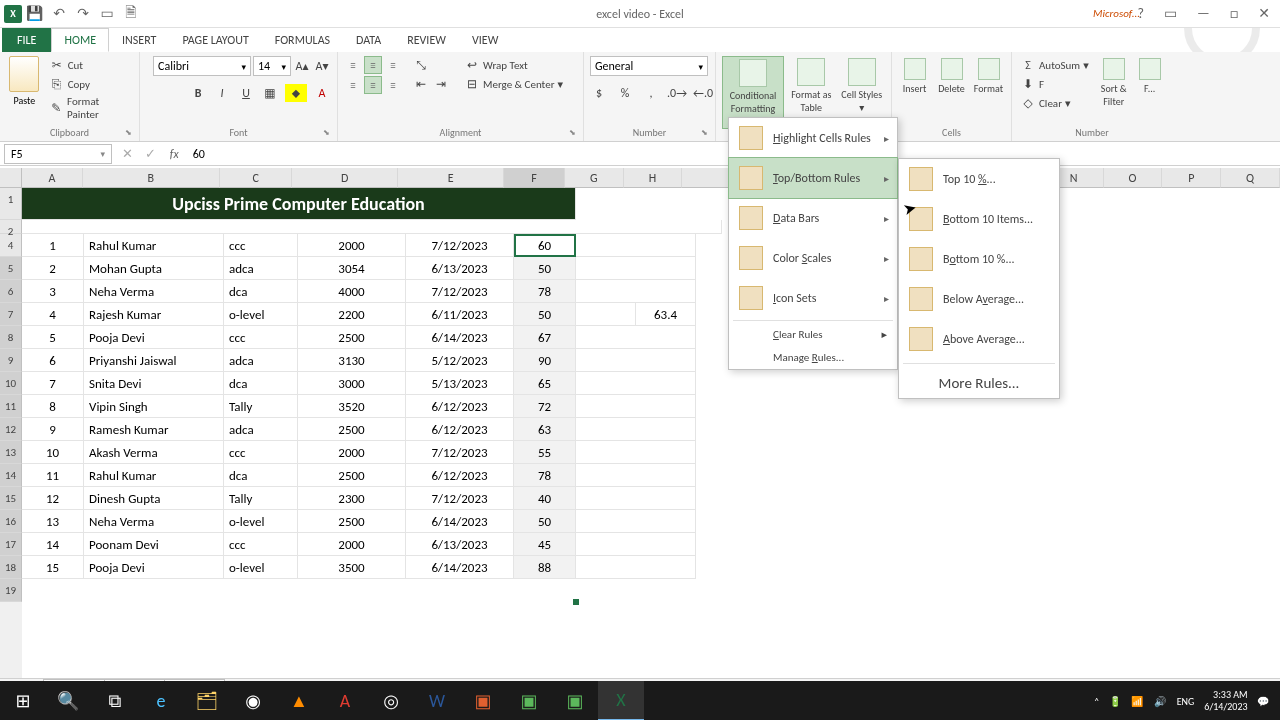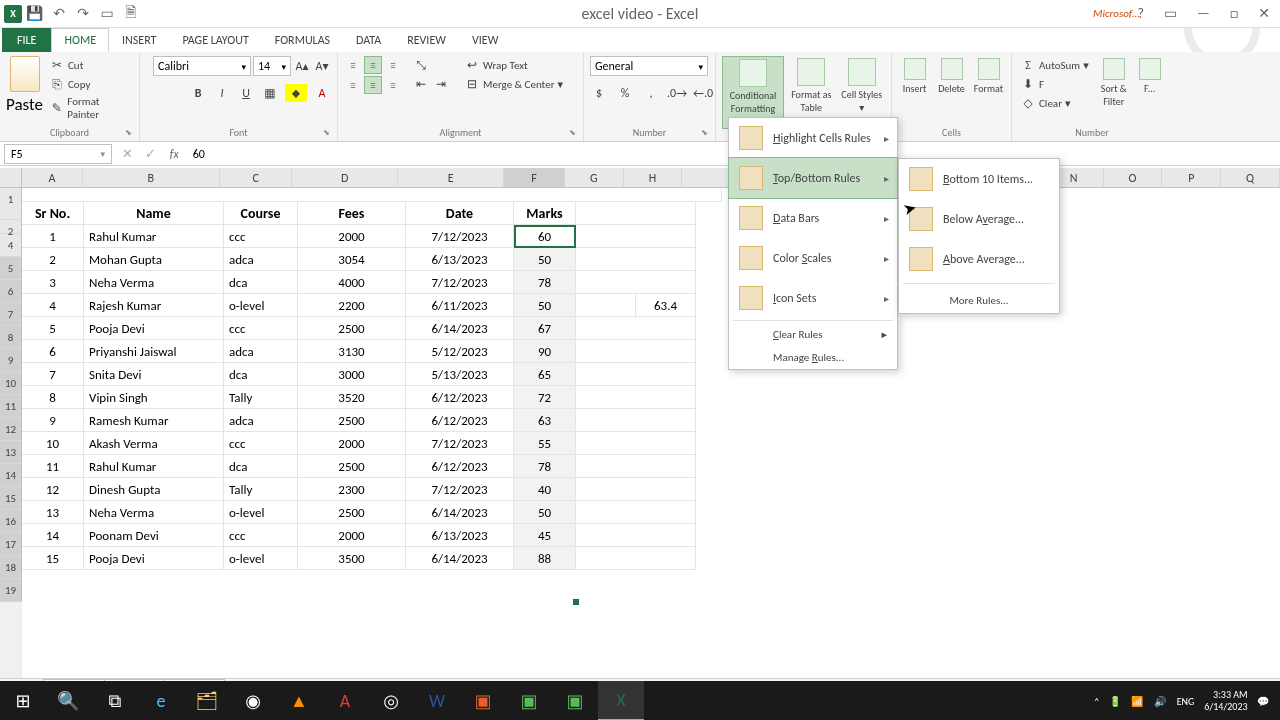--- a/index.html
+++ b/index.html
@@ -3,21 +3,21 @@
 <meta charset="utf-8">
 <style>
 * { margin:0; padding:0; box-sizing:border-box; font-family:"Segoe UI","Calibri",sans-serif; user-select:none; }
 body { background:#fff; width:1280px; height:720px; overflow:hidden; position:relative; }
 
 
 .titlebar { height:28px; background:#fff; display:flex; align-items:center; position:relative; border-bottom:1px solid #e0e0e0; }
 .titlebar .qat { display:flex; align-items:center; gap:2px; padding-left:4px; }
 .titlebar .qat .btn { width:22px; height:22px; display:flex; align-items:center; justify-content:center; font-size:14px; color:#666; }
 .titlebar .excel-icon { width:18px; height:18px; background:#217346; color:#fff; font-size:10px; font-weight:bold; display:flex; align-items:center; justify-content:center; border-radius:2px; }
-.titlebar .title { position:absolute; left:50%; transform:translateX(-50%); font-size:16px; color:#666; }
+.titlebar .title { position:absolute; left:50%; transform:translateX(-50%); font-size:12px; color:#666; }
 .titlebar .win { position:absolute; right:4px; display:flex; gap:8px; align-items:center; }
 .titlebar .win span { font-size:14px; color:#666; padding:2px 6px; }
 .titlebar .ms { position:absolute; right:140px; font-size:11px; color:#cc4a00; font-style:italic; }
 
 
 .tabs { height:24px; background:#fff; display:flex; align-items:flex-end; padding-left:2px; }
 .tabs .tab { padding:4px 12px; font-size:12px; color:#444; border:1px solid transparent; }
 .tabs .file { background:#217346; color:#fff; padding:4px 14px; }
 .tabs .active { background:#fff; border:1px solid #d0d0d0; border-bottom-color:#fff; color:#217346; }
 
@@ -27,21 +27,21 @@
 .group-label { position:absolute; bottom:2px; left:0; right:0; text-align:center; font-size:10px; color:#777; }
 .group-body { flex:1; display:flex; align-items:flex-start; gap:4px; padding-top:2px; }
 .launcher { position:absolute; bottom:4px; right:4px; width:10px; height:10px; font-size:8px; color:#888; }
 
 .vstack { display:flex; flex-direction:column; gap:1px; }
 .hstack { display:flex; align-items:center; gap:2px; }
 .small-btn { font-size:11px; color:#444; padding:1px 2px; display:flex; align-items:center; gap:3px; }
 .icon-box { width:16px; height:16px; display:inline-flex; align-items:center; justify-content:center; font-size:12px; }
 
 
-.paste-big { width:38px; text-align:center; font-size:17px; }
+.paste-big { width:38px; text-align:center; font-size:10px; }
 .paste-big .icn { width:30px; height:36px; margin:0 auto 2px; background:linear-gradient(#fff,#f8e8c0); border:1px solid #d8b870; border-radius:2px; position:relative; }
 
 
 .font-select { width:98px; height:20px; font-size:12px; border:1px solid #c0c0c0; background:#fff; padding:0 4px; display:flex; align-items:center; justify-content:space-between; }
 .size-select { width:38px; height:20px; font-size:12px; border:1px solid #c0c0c0; background:#fff; padding:0 4px; display:flex; align-items:center; justify-content:space-between; }
 .font-row2 { display:flex; gap:6px; align-items:center; margin-top:4px; }
 .font-btn { width:18px; height:18px; font-size:12px; display:flex; align-items:center; justify-content:center; color:#444; }
 
 
 .align-grid { display:grid; grid-template-columns:repeat(3,18px); grid-template-rows:repeat(2,18px); gap:2px; }
@@ -59,21 +59,21 @@
 .dropdown .item .micn { width:24px; height:24px; margin-right:10px; background:#f0e0c0; border:1px solid #d8b870; }
 .dropdown .item.hover { background:#c8e0c8; border:1px solid #8bbb8b; margin:-1px; }
 .dropdown .item .arrow { position:absolute; right:8px; font-size:10px; color:#666; }
 .dropdown .sep { height:1px; background:#e0e0e0; margin:2px 4px; }
 .dropdown .plain { padding:5px 10px 5px 44px; font-size:11px; color:#444; }
 
 .submenu { position:absolute; top:158px; left:898px; width:162px; background:#fff; border:1px solid #c0c0c0; box-shadow:2px 2px 8px rgba(0,0,0,0.2); z-index:101; }
 .submenu .item { display:flex; align-items:center; padding:8px 10px; font-size:12px; color:#444; }
 .submenu .item .micn { width:24px; height:24px; margin-right:10px; background:#f0e0c0; border:1px solid #d8b870; }
 .submenu .sep { height:1px; background:#e0e0e0; margin:4px; }
-.submenu .more { text-align:center; padding:6px; font-size:11px; color:#444; }
+.submenu .more { text-align:center; padding:6px; font-size:15px; color:#444; }
 
 
 .fbar { height:24px; display:flex; align-items:center; border-bottom:1px solid #d0d0d0; background:#fff; }
 .namebox { width:108px; height:20px; margin:2px 4px; border:1px solid #c0c0c0; font-size:12px; padding:2px 6px; display:flex; align-items:center; justify-content:space-between; }
 .fbar .fx { padding:0 8px; font-size:12px; font-style:italic; color:#666; }
 .fbar .fbtn { padding:0 6px; font-size:13px; color:#aaa; }
 .fbar .formula { flex:1; font-size:12px; padding:2px 6px; }
 
 
 .sheet-area { position:absolute; top:168px; bottom:42px; left:0; right:0; display:flex; }
@@ -338,21 +338,29 @@
       <span class="arrow">▸</span>
     </div>
   <div class="sep"></div>
   <div class="plain"><u>C</u>lear Rules<span style="float:right">▸</span></div>
   <div class="plain">Manage <u>R</u>ules...</div>
 </div>
 
 <div class="submenu">
   <div class="item">
       <div class="micn"></div>
+      <span>Top 10 <u>%</u>...</span>
+    </div>
+  <div class="item">
+      <div class="micn"></div>
       <span><u>B</u>ottom 10 Items...</span>
+    </div>
+  <div class="item">
+      <div class="micn"></div>
+      <span>B<u>o</u>ttom 10 %...</span>
     </div>
   <div class="item">
       <div class="micn"></div>
       <span>Below A<u>v</u>erage...</span>
     </div>
   <div class="item">
       <div class="micn"></div>
       <span><u>A</u>bove Average...</span>
     </div>
   <div class="sep"></div>
@@ -404,31 +412,25 @@
       <div class="ch sel" style="width:62px">F</div>
       <div class="ch" style="width:60px">G</div>
       <div class="ch" style="width:60px">H</div>
       <div class="ch" style="width:370px"></div>
       <div class="ch" style="width:60px">N</div>
       <div class="ch" style="width:60px">O</div>
       <div class="ch" style="width:60px">P</div>
       <div class="ch" style="width:60px">Q</div>
     </div>
     <div class="cells" id="cells-body">
+        <div class="row title-row" style="height:32px">
+          <div class="cell" style="width:554px">Upciss Prime Computer Education</div>
+        </div>
         <div class="row" style="height:14px">
           <div class="cell" style="width:700px"></div>
-        </div>
-        <div class="row hdr-row">
-          <div class="cell" style="width:62px">Sr No.</div>
-          <div class="cell" style="width:140px">Name</div>
-          <div class="cell" style="width:74px">Course</div>
-          <div class="cell" style="width:108px">Fees</div>
-          <div class="cell" style="width:108px">Date</div>
-          <div class="cell" style="width:62px">Marks</div>
-          <div class="cell" style="width:120px"></div>
         </div>
         <div class="row">
           <div class="cell num" style="width:62px">1</div>
           <div class="cell" style="width:140px">Rahul Kumar</div>
           <div class="cell" style="width:74px">ccc</div>
           <div class="cell num" style="width:108px">2000</div>
           <div class="cell num" style="width:108px">7/12/2023</div>
           <div class="cell num selrange active-cell" style="width:62px">60</div>
           <div class="cell" style="width:120px"></div>
         </div>

